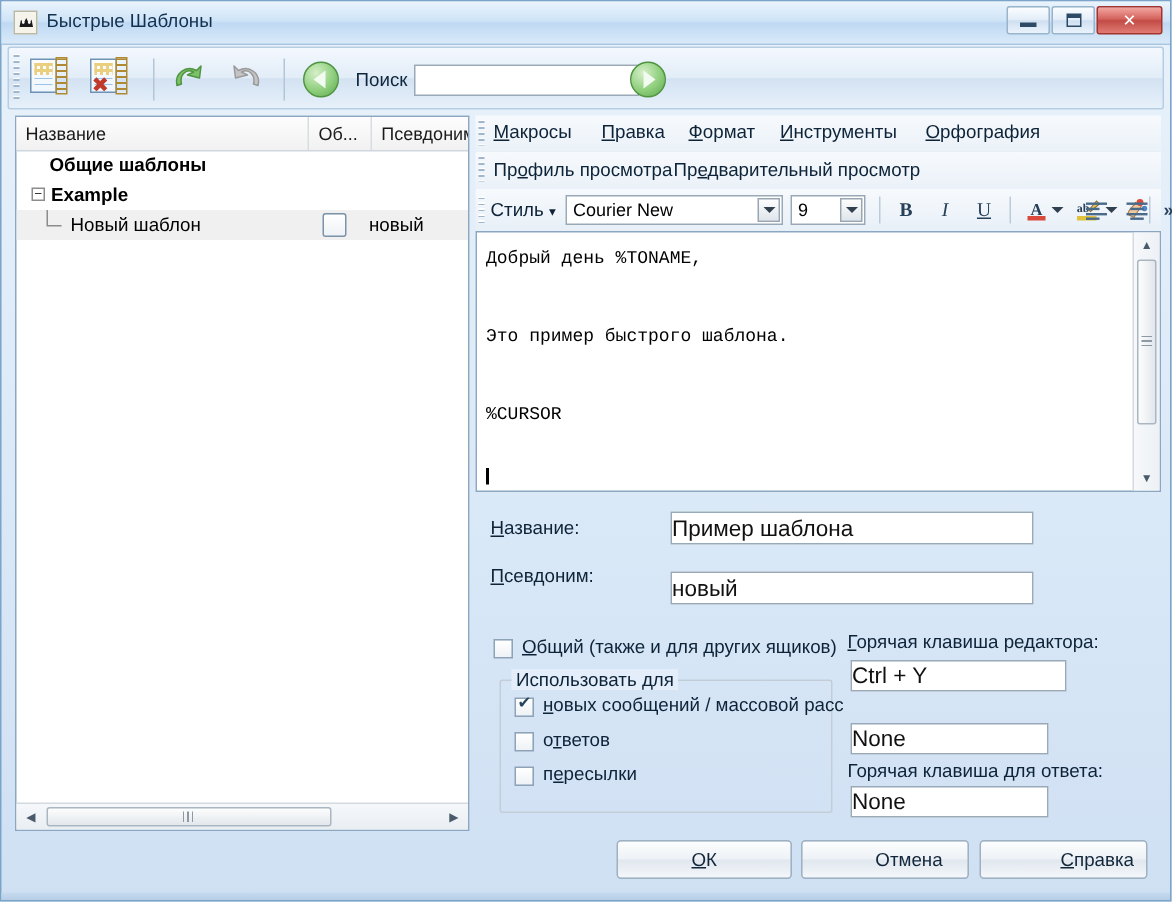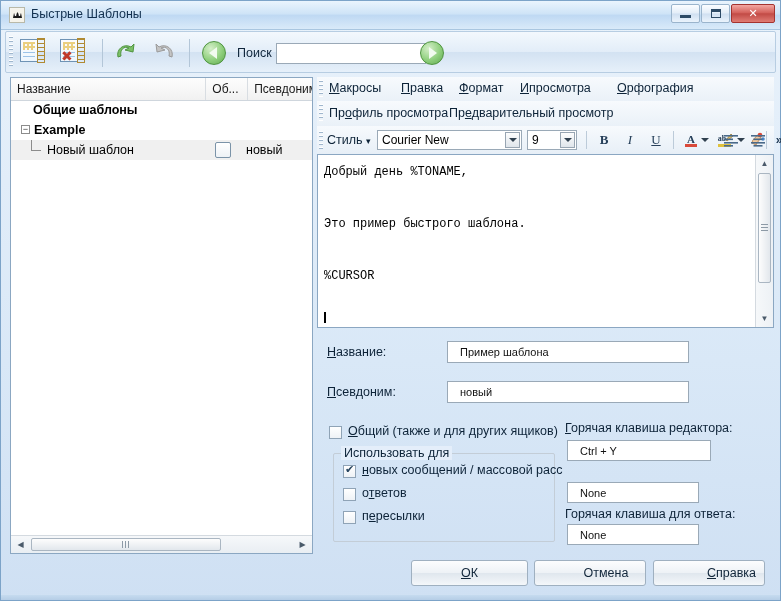--- a/index.html
+++ b/index.html
@@ -198,21 +198,21 @@
     box-sizing:border-box;display:flex;align-items:center;justify-content:center;
   }
   .vs-thumb .grip{width:7px;height:8px;
     background-image:repeating-linear-gradient(to bottom,#8d9aa6 0px,#8d9aa6 1px,transparent 1px,transparent 3px);}
   
   .form{position:absolute;left:0;top:258px;right:0;bottom:0;}
   .flabel{position:absolute;font-size:12.5px;color:#0d2338;white-space:nowrap;}
   .flabel u{text-decoration:underline;}
   .finput{
     position:absolute;background:#fff;border:1px solid #9aa9b7;box-sizing:border-box;
-    font-family:inherit;font-size:11px;padding:0 12px;outline:none;color:#111;
+    font-family:inherit;font-size:15px;padding:0 0;outline:none;color:#111;
   }
   .cbx{
     position:absolute;width:13px;height:13px;
     background:linear-gradient(to bottom,#ffffff,#eef2f6);
     border:1px solid #8fa3b6;box-sizing:border-box;
   }
   .cbx.checked:after{
     content:"✔";position:absolute;left:1px;top:-3px;font-size:11px;color:#27455f;line-height:13px;
   }
   .groupbox{
@@ -354,21 +354,21 @@
     </div>
   </div>
 
   <div class="right-panel">
 
     <div class="menubar">
       <div class="mgrip"></div>
       <div class="mitem" style="left:12px;"><u>М</u><span>акросы</span></div>
       <div class="mitem" style="left:84px;"><u>П</u><span>равка</span></div>
       <div class="mitem" style="left:142px;"><u>Ф</u><span>ормат</span></div>
-      <div class="mitem" style="left:203px;"><u>И</u><span>просмотра</span></div>
+      <div class="mitem" style="left:203px;"><u>И</u><span>нструменты</span></div>
       <div class="mitem" style="left:300px;"><u>О</u><span>рфография</span></div>
     </div>
 
     <div class="menubar2">
       <div class="mgrip"></div>
       <div class="mitem" style="left:12px;top:5px;"><span>Пр</span><u>о</u><span>филь просмотра</span></div>
       <div class="mitem" style="left:132px;top:5px;"><span>Пр</span><u>е</u><span>дварительный просмотр</span></div>
     </div>
 
     <div class="fmtbar">
@@ -464,21 +464,21 @@
           </div>
         <div class="vs-arrow" style="bottom:1px;">▼</div>
       </div>
     </div>
 
     <div class="form">
 
       <div class="flabel" style="left:10px;top:10px;"><u>Н</u><span>азвание:</span></div>
       <input class="finput" style="left: 130px; top: 6px; width: 242px; height: 22px;" value="Пример шаблона">
 
-      <div class="flabel" style="left:10px;top:50px;"><u>П</u><span>севдоним:</span></div>
+      <div class="flabel" style="left:10px;top:42px;"><u>П</u><span>севдоним:</span></div>
       <input class="finput" style="left: 130px; top: 46px; width: 242px; height: 22px;" value="новый">
 
       <span class="cbx" style="left:12px;top:91px;"></span>
       <div class="flabel" style="left:31px;top:89px;"><u>О</u><span>бщий (также и для других ящиков)</span></div>
 
       <div class="groupbox" style="left:16px;top:118px;width:222px;height:89px;"></div>
       <div class="group-title" style="left:24px;top:111px;">Использовать для</div>
 
       <span class="cbx checked" style="left:26px;top:130px;"></span>
       <div class="flabel" style="left:45px;top:128px;"><span></span><u>н</u><span>овых сообщений / массовой расс</span></div>

